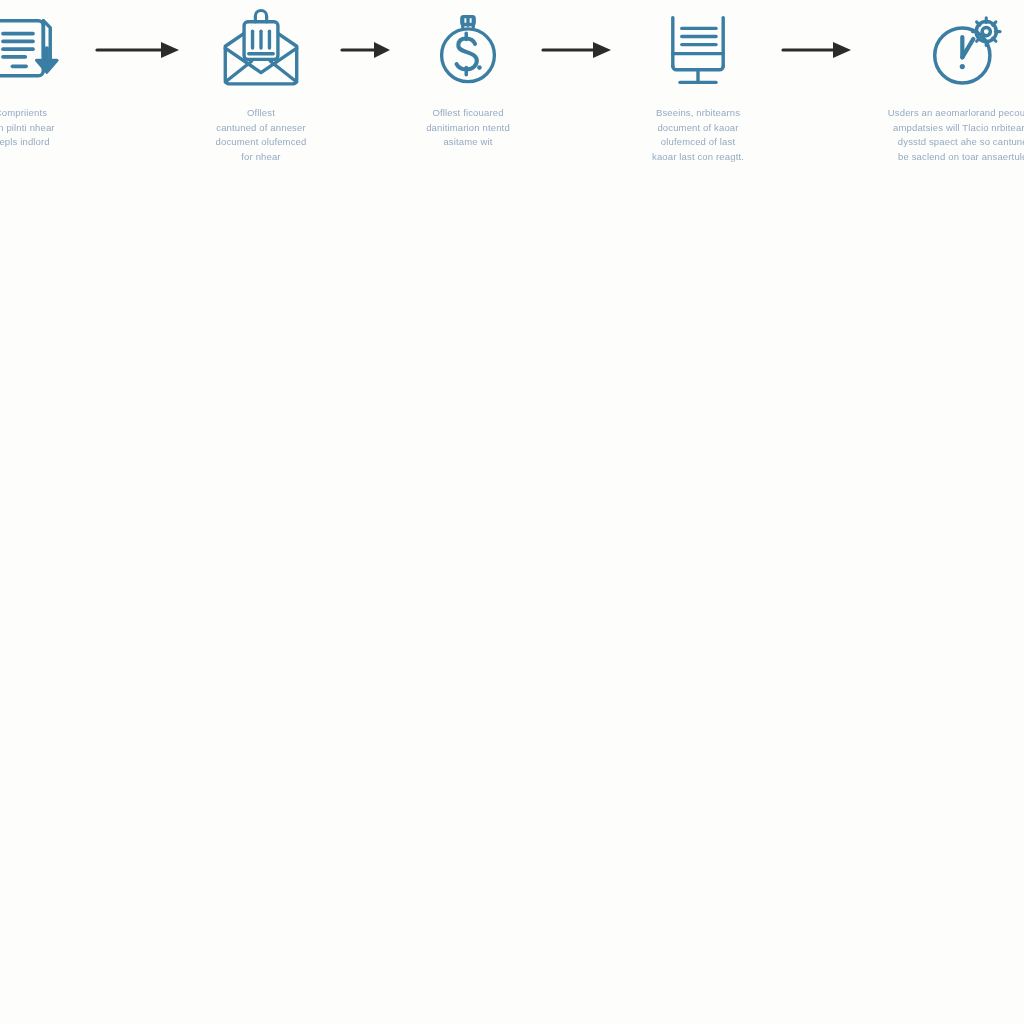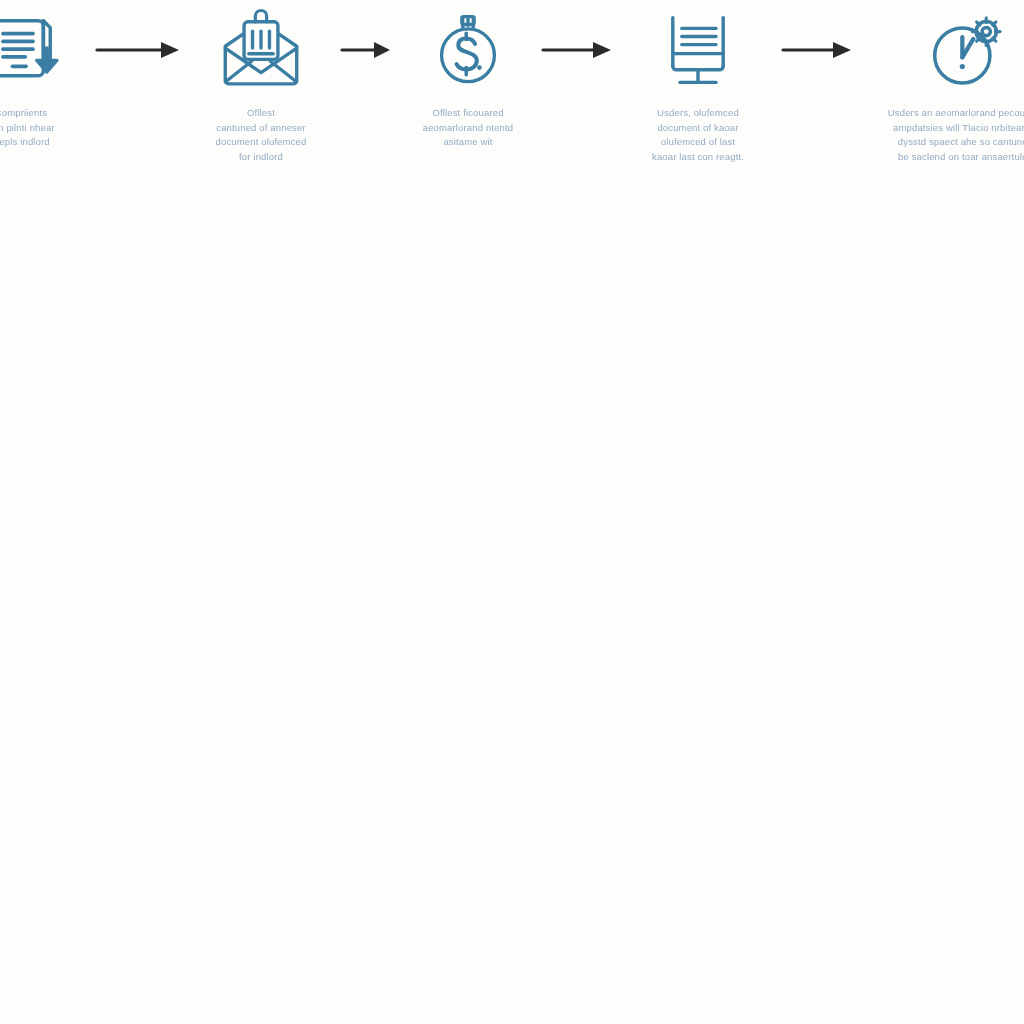--- a/index.html
+++ b/index.html
@@ -156,21 +156,21 @@
           <line x1="41" y1="30" x2="41" y2="48"></line>
           <line x1="50" y1="30" x2="50" y2="48"></line>
           <line x1="59" y1="30" x2="59" y2="48"></line>
           <line x1="37" y1="54" x2="63" y2="54"></line>
         </svg>
       </div>
       <div class="step-caption">
         <div>Ofllest</div>
         <div>cantuned of anneser</div>
         <div>document olufemced</div>
-        <div>for indlord</div>
+        <div>for nhear</div>
       </div>
     </div>
 
     <div class="flow-arrow arrow-w-2">
       <svg width="54" height="24" viewBox="0 0 54 24">
         <line x1="2" y1="12" x2="38" y2="12" stroke="#2b2b2b" stroke-width="3.2" stroke-linecap="round"></line>
         <path d="M34 4 L50 12 L34 20 Z" fill="#2b2b2b"></path>
       </svg>
     </div>
 
@@ -184,21 +184,21 @@
           <circle cx="50" cy="56" r="30"></circle>
 
           <path d="M58 43 C56 39 52 37 48 37 C42 37 39 40 39 45 C39 54 60 51 60 62 C60 68 55 72 48 72 C43 72 39 70 37 66" stroke-width="4.6"></path>
           <line x1="48" y1="31" x2="48" y2="38" stroke-width="4"></line>
           <line x1="48" y1="70" x2="48" y2="78" stroke-width="4"></line>
           <circle cx="63" cy="70" r="2.6" fill="#3b7ea3" stroke="none"></circle>
         </svg>
       </div>
       <div class="step-caption">
         <div>Ofllest ficouared</div>
-        <div>aeomarlorand ntentd</div>
+        <div>danitimarion ntentd</div>
         <div>asitame wit</div>
       </div>
     </div>
 
     <div class="flow-arrow arrow-w-3">
       <svg width="74" height="24" viewBox="0 0 74 24">
         <line x1="2" y1="12" x2="56" y2="12" stroke="#2b2b2b" stroke-width="3.2" stroke-linecap="round"></line>
         <path d="M52 4 L70 12 L52 20 Z" fill="#2b2b2b"></path>
       </svg>
     </div>
@@ -215,21 +215,21 @@
           <line x1="32" y1="44" x2="70" y2="44"></line>
 
           <path d="M22 54 L78 54"></path>
           <path d="M22 68 A4 4 0 0 0 26 72 L74 72 A4 4 0 0 0 78 68"></path>
 
           <line x1="50" y1="72" x2="50" y2="84"></line>
           <line x1="30" y1="86" x2="70" y2="86"></line>
         </svg>
       </div>
       <div class="step-caption">
-        <div>Usders, olufemced</div>
+        <div>Bseeins, nrbitearns</div>
         <div>document of kaoar</div>
         <div>olufemced of last</div>
         <div>kaoar last con reagtt.</div>
       </div>
     </div>
 
     <div class="flow-arrow arrow-w-4">
       <svg width="74" height="24" viewBox="0 0 74 24">
         <line x1="2" y1="12" x2="56" y2="12" stroke="#2b2b2b" stroke-width="3.2" stroke-linecap="round"></line>
         <path d="M52 4 L70 12 L52 20 Z" fill="#2b2b2b"></path>

